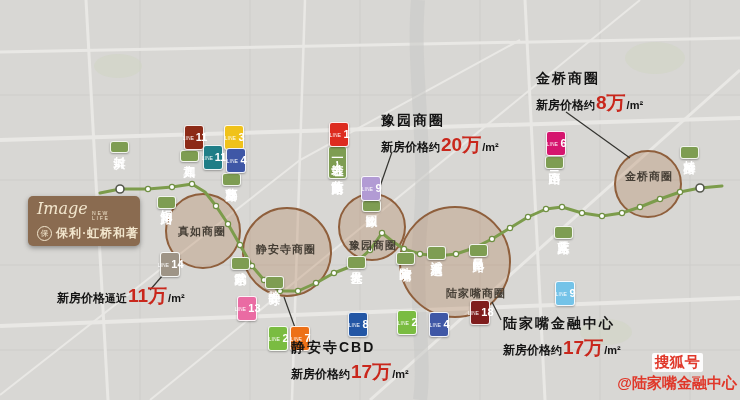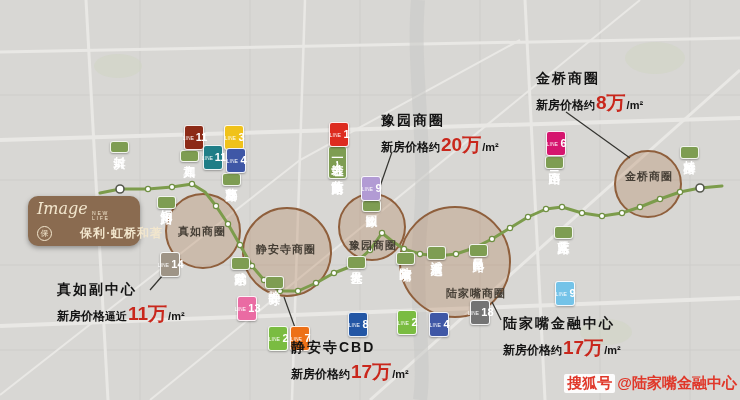--- a/index.html
+++ b/index.html
@@ -26,33 +26,33 @@
                   letter-spacing:1px;white-space:nowrap;}
 
   .ann{position:absolute;white-space:nowrap;}
   .ann .at{font-size:14px;font-weight:bold;color:#141414;letter-spacing:2px;}
   .ann .ap{margin-top:2px;font-size:12px;font-weight:bold;color:#141414;}
   .ann .ap .approx{font-size:11px;}
   .ann .ap .val{font-size:19px;color:#c9271c;font-weight:bold;padding:0 1px;}
   .ann .ap .suf{font-size:11px;}
 
   .logo{position:absolute;left:28px;top:196px;width:112px;height:50px;
-        background:#8a6b50;border-radius:10px;box-shadow:0 2px 5px rgba(0,0,0,.35);
+        background:#8a6b50;border-radius:5px;box-shadow:0 2px 5px rgba(0,0,0,.35);
         color:#f2e6cd;padding:5px 9px;box-sizing:border-box;}
   .logo-top{display:flex;align-items:baseline;gap:4px;}
   .logo-script{font-family:"DejaVu Serif",serif;font-style:italic;font-size:16px;line-height:1;}
   .logo-sub{font-size:6px;letter-spacing:2px;transform:scale(.85);transform-origin:left bottom;}
   .logo-bottom{display:flex;align-items:center;gap:4px;margin-top:4px;}
   .logo-emblem{width:13px;height:13px;border:1px solid #f2e6cd;border-radius:50%;
                font-size:8px;display:flex;align-items:center;justify-content:center;flex:0 0 auto;}
   .logo-name{font-family:"Liberation Serif",serif;font-weight:bold;font-size:12px;
-             letter-spacing:1px;white-space:nowrap;margin-left:24px;}
+             letter-spacing:1px;white-space:nowrap;}
 
   .watermark{position:absolute;right:3px;bottom:7px;display:flex;align-items:center;gap:2px;
-             font-size:15px;font-weight:bold;color:#e0382a;}
+             font-size:15px;font-weight:bold;color:#e0382a;flex-direction:column;}
   .watermark .wm-tag{background:rgba(255,255,255,.92);padding:0 3px;border-radius:2px;}
 </style>
 </head>
 <body>
 
 <div id="stage">
 
   <svg id="bg-roads" width="740" height="400" viewBox="0 0 740 400">
     <rect width="740" height="400" fill="#d8d7d4"></rect>
     <g stroke="#c8c8c5" stroke-width="1" opacity="0.65">
@@ -211,21 +211,21 @@
         <span class="bn">8</span>
       </div>
       <div class="badge" style="left: 397px; top: 310px; background: rgb(122, 188, 65);">
         <span class="bw">LINE</span>
         <span class="bn">2</span>
       </div>
       <div class="badge" style="left: 429px; top: 312px; background: rgb(63, 87, 166);">
         <span class="bw">LINE</span>
         <span class="bn">4</span>
       </div>
-      <div class="badge" style="left: 470px; top: 300px; background: #737373;">
+      <div class="badge" style="left: 470px; top: 300px; background: #7f1d1d;">
         <span class="bw">LINE</span>
         <span class="bn">18</span>
       </div>
       <div class="badge" style="left: 546px; top: 131px; background: rgb(213, 21, 110);">
         <span class="bw">LINE</span>
         <span class="bn">6</span>
       </div>
       <div class="badge" style="left: 555px; top: 281px; background: rgb(116, 195, 232);">
         <span class="bw">LINE</span>
         <span class="bn">9</span>
@@ -237,21 +237,20 @@
       <div class="district-label" style="left: 625px; top: 169px;">金桥商圈</div>
       <div class="ann" style="left: 536px; top: 70px;">
         <div class="at">金桥商圈</div>
         <div class="ap"><span>新房价格</span><span class="approx">约</span><span class="val">8万</span><span class="suf">/m²</span></div>
       </div>
       <div class="ann" style="left: 381px; top: 112px;">
         <div class="at">豫园商圈</div>
         <div class="ap"><span>新房价格</span><span class="approx">约</span><span class="val">20万</span><span class="suf">/m²</span></div>
       </div>
       <div class="ann" style="left: 57px; top: 281px;">
-        <div class="at">真如副中心</div>
         <div class="ap"><span>新房价格</span><span class="approx">逼近</span><span class="val">11万</span><span class="suf">/m²</span></div>
       </div>
       <div class="ann" style="left: 291px; top: 339px;">
         <div class="at">静安寺CBD</div>
         <div class="ap"><span>新房价格</span><span class="approx">约</span><span class="val">17万</span><span class="suf">/m²</span></div>
       </div>
       <div class="ann" style="left: 503px; top: 315px;">
         <div class="at">陆家嘴金融中心</div>
         <div class="ap"><span>新房价格</span><span class="approx">约</span><span class="val">17万</span><span class="suf">/m²</span></div>
       </div>

